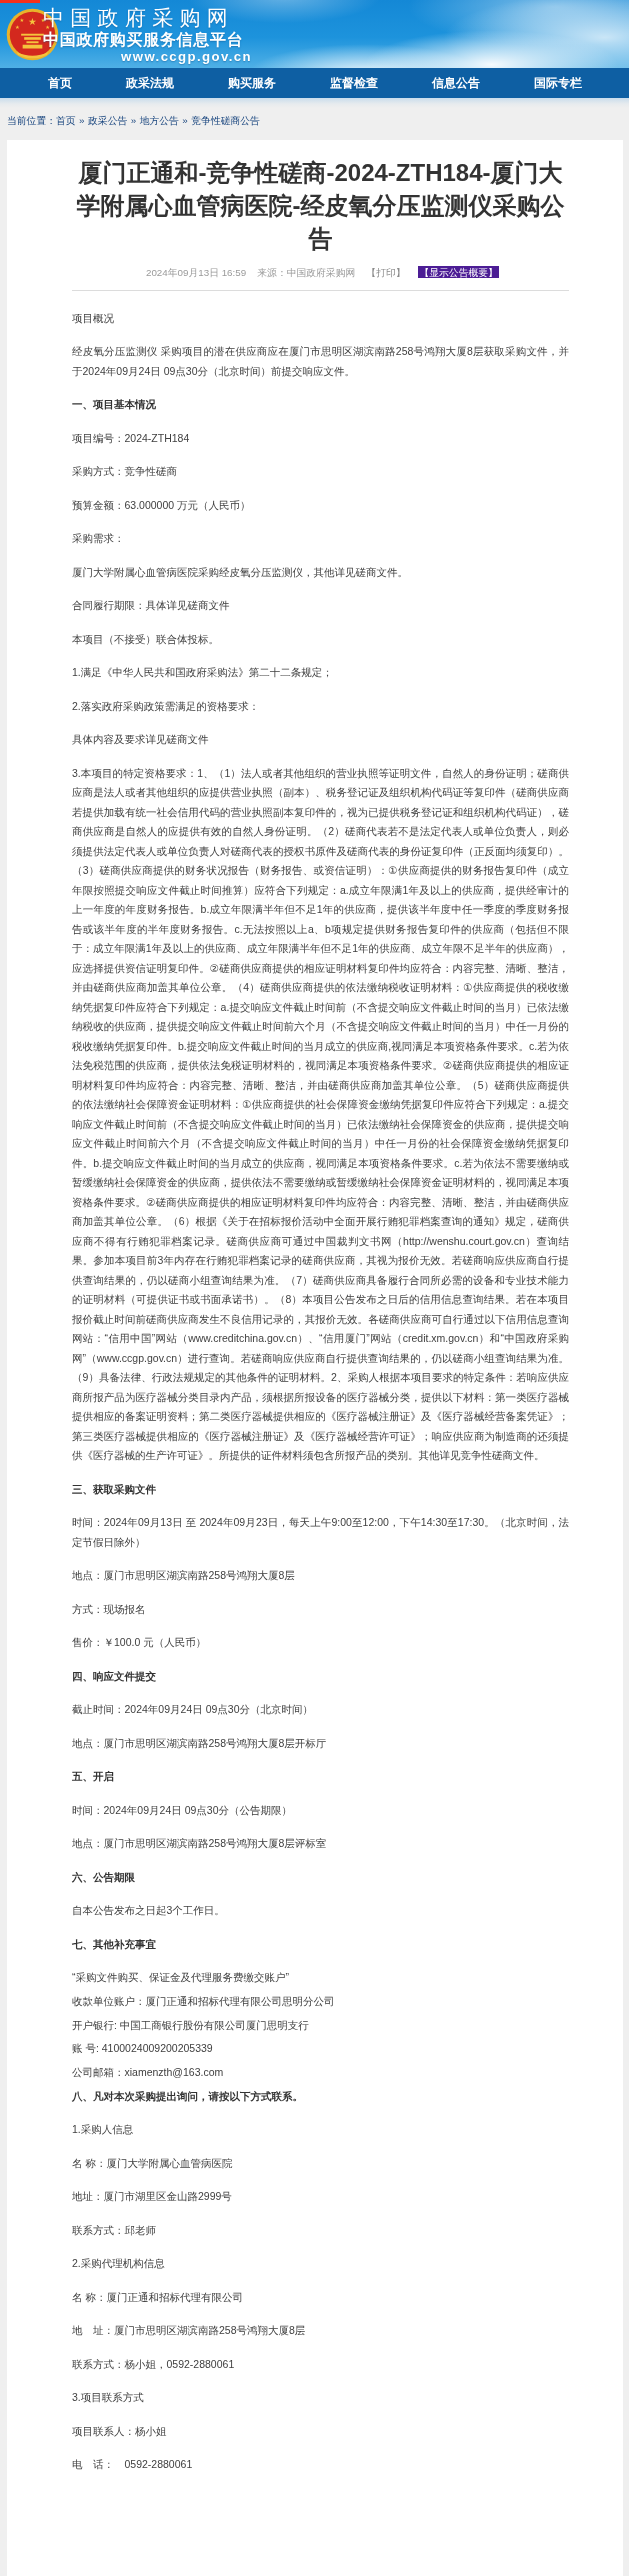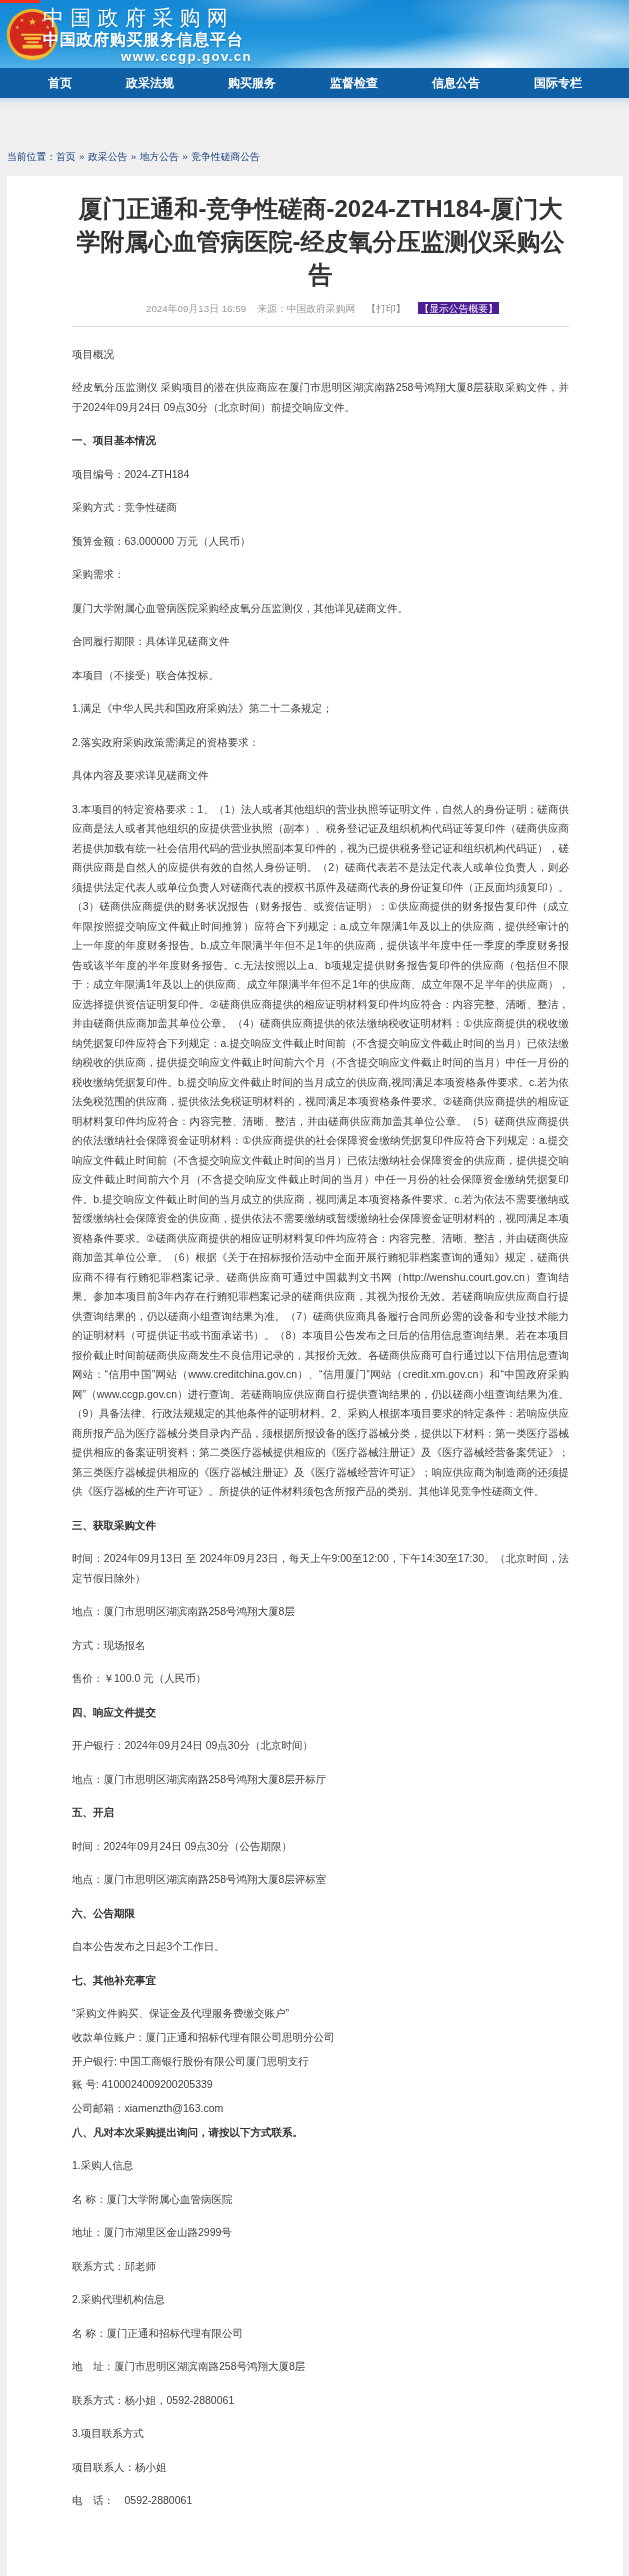--- a/index.html
+++ b/index.html
@@ -37,21 +37,21 @@
     height:30px;background:#0e5fa3;display:flex;align-items:center;justify-content:space-around;
     padding:0 21px;
   }
   .main-nav .nav-item{
     color:#fff;font-size:12px;font-weight:bold;cursor:pointer;white-space:nowrap;
   }
   .nav-shadow{height:9.8px;background:linear-gradient(180deg,#c9dcec 0%,#e7ebee 60%,#efefef 100%);}
 
   
   .breadcrumb{
-    padding:7px 0 12.6px 7px;font-size:9.8px;color:#16437d;background:#efefef;margin-top:36px;
+    padding:7px 0 12.6px 7px;font-size:9.8px;color:#16437d;background:#efefef;
   }
   .breadcrumb .crumb{color:#16437d;cursor:pointer;}
   .breadcrumb .sep{margin:0 3.5px;color:#16437d;}
 
   
   .panel{
     margin:0 7px;background:#fff;min-height:2441px;
     padding:9.8px 54px 28px 65px;box-sizing:border-box;
   }
   .article-title{
@@ -138,21 +138,21 @@
       <p class="para text">1.满足《中华人民共和国政府采购法》第二十二条规定；</p>
       <p class="para text">2.落实政府采购政策需满足的资格要求：</p>
       <p class="para text">具体内容及要求详见磋商文件</p>
       <p class="para text">3.本项目的特定资格要求：1、（1）法人或者其他组织的营业执照等证明文件，自然人的身份证明；磋商供应商是法人或者其他组织的应提供营业执照（副本）、税务登记证及组织机构代码证等复印件（磋商供应商若提供加载有统一社会信用代码的营业执照副本复印件的，视为已提供税务登记证和组织机构代码证），磋商供应商是自然人的应提供有效的自然人身份证明。（2）磋商代表若不是法定代表人或单位负责人，则必须提供法定代表人或单位负责人对磋商代表的授权书原件及磋商代表的身份证复印件（正反面均须复印）。（3）磋商供应商提供的财务状况报告（财务报告、或资信证明）：①供应商提供的财务报告复印件（成立年限按照提交响应文件截止时间推算）应符合下列规定：a.成立年限满1年及以上的供应商，提供经审计的上一年度的年度财务报告。b.成立年限满半年但不足1年的供应商，提供该半年度中任一季度的季度财务报告或该半年度的半年度财务报告。c.无法按照以上a、b项规定提供财务报告复印件的供应商（包括但不限于：成立年限满1年及以上的供应商、成立年限满半年但不足1年的供应商、成立年限不足半年的供应商），应选择提供资信证明复印件。②磋商供应商提供的相应证明材料复印件均应符合：内容完整、清晰、整洁，并由磋商供应商加盖其单位公章。（4）磋商供应商提供的依法缴纳税收证明材料：①供应商提供的税收缴纳凭据复印件应符合下列规定：a.提交响应文件截止时间前（不含提交响应文件截止时间的当月）已依法缴纳税收的供应商，提供提交响应文件截止时间前六个月（不含提交响应文件截止时间的当月）中任一月份的税收缴纳凭据复印件。b.提交响应文件截止时间的当月成立的供应商,视同满足本项资格条件要求。c.若为依法免税范围的供应商，提供依法免税证明材料的，视同满足本项资格条件要求。②磋商供应商提供的相应证明材料复印件均应符合：内容完整、清晰、整洁，并由磋商供应商加盖其单位公章。（5）磋商供应商提供的依法缴纳社会保障资金证明材料：①供应商提供的社会保障资金缴纳凭据复印件应符合下列规定：a.提交响应文件截止时间前（不含提交响应文件截止时间的当月）已依法缴纳社会保障资金的供应商，提供提交响应文件截止时间前六个月（不含提交响应文件截止时间的当月）中任一月份的社会保障资金缴纳凭据复印件。b.提交响应文件截止时间的当月成立的供应商，视同满足本项资格条件要求。c.若为依法不需要缴纳或暂缓缴纳社会保障资金的供应商，提供依法不需要缴纳或暂缓缴纳社会保障资金证明材料的，视同满足本项资格条件要求。②磋商供应商提供的相应证明材料复印件均应符合：内容完整、清晰、整洁，并由磋商供应商加盖其单位公章。（6）根据《关于在招标报价活动中全面开展行贿犯罪档案查询的通知》规定，磋商供应商不得有行贿犯罪档案记录。磋商供应商可通过中国裁判文书网（http://wenshu.court.gov.cn）查询结果。参加本项目前3年内存在行贿犯罪档案记录的磋商供应商，其视为报价无效。若磋商响应供应商自行提供查询结果的，仍以磋商小组查询结果为准。（7）磋商供应商具备履行合同所必需的设备和专业技术能力的证明材料（可提供证书或书面承诺书）。（8）本项目公告发布之日后的信用信息查询结果。若在本项目报价截止时间前磋商供应商发生不良信用记录的，其报价无效。各磋商供应商可自行通过以下信用信息查询网站：“信用中国”网站（www.creditchina.gov.cn）、“信用厦门”网站（credit.xm.gov.cn）和“中国政府采购网”（www.ccgp.gov.cn）进行查询。若磋商响应供应商自行提供查询结果的，仍以磋商小组查询结果为准。（9）具备法律、行政法规规定的其他条件的证明材料。2、采购人根据本项目要求的特定条件：若响应供应商所报产品为医疗器械分类目录内产品，须根据所报设备的医疗器械分类，提供以下材料：第一类医疗器械提供相应的备案证明资料；第二类医疗器械提供相应的《医疗器械注册证》及《医疗器械经营备案凭证》；第三类医疗器械提供相应的《医疗器械注册证》及《医疗器械经营许可证》；响应供应商为制造商的还须提供《医疗器械的生产许可证》。所提供的证件材料须包含所报产品的类别。其他详见竞争性磋商文件。</p>
       <p class="para heading">三、获取采购文件</p>
       <p class="para text">时间：2024年09月13日 至 2024年09月23日，每天上午9:00至12:00，下午14:30至17:30。（北京时间，法定节假日除外）</p>
       <p class="para text">地点：厦门市思明区湖滨南路258号鸿翔大厦8层</p>
       <p class="para text">方式：现场报名</p>
       <p class="para text">售价：￥100.0 元（人民币）</p>
       <p class="para heading">四、响应文件提交</p>
-      <p class="para text">开户银行：2024年09月24日 09点30分（北京时间）</p>
+      <p class="para text">截止时间：2024年09月24日 09点30分（北京时间）</p>
       <p class="para text">地点：厦门市思明区湖滨南路258号鸿翔大厦8层开标厅</p>
       <p class="para heading">五、开启</p>
       <p class="para text">时间：2024年09月24日 09点30分（公告期限）</p>
       <p class="para text">地点：厦门市思明区湖滨南路258号鸿翔大厦8层评标室</p>
       <p class="para heading">六、公告期限</p>
       <p class="para text">自本公告发布之日起3个工作日。</p>
       <p class="para heading">七、其他补充事宜</p>
       <p class="para compact">“采购文件购买、保证金及代理服务费缴交账户”</p>
       <p class="para compact">收款单位账户：厦门正通和招标代理有限公司思明分公司</p>
       <p class="para compact">开户银行: 中国工商银行股份有限公司厦门思明支行</p>

